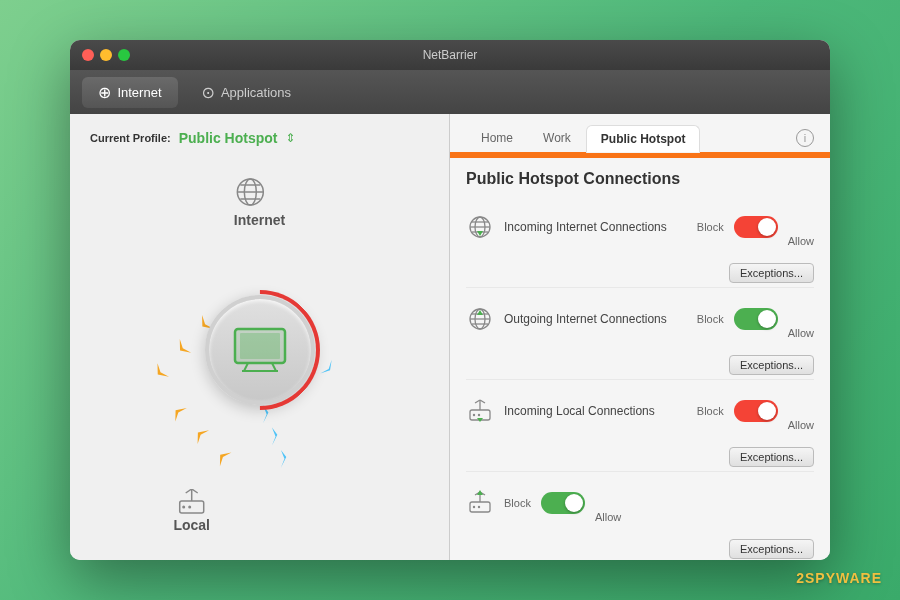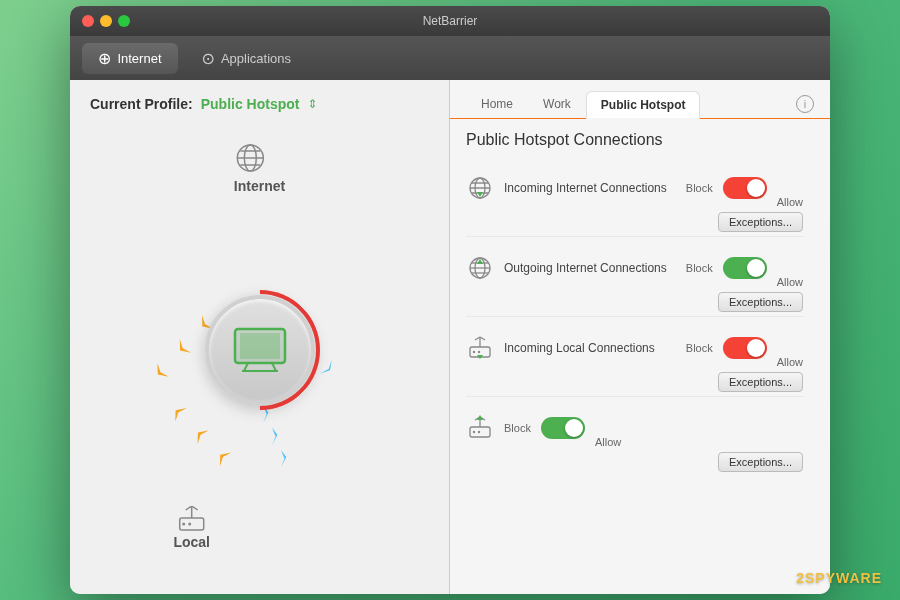--- a/index.html
+++ b/index.html
@@ -8,21 +8,21 @@
       height: 600px;
       background: linear-gradient(135deg, #7ecf8e 0%, #4db87a 50%, #3aaa6a 100%);
       display: flex;
       align-items: center;
       justify-content: center;
       font-family: -apple-system, BlinkMacSystemFont, 'Helvetica Neue', Arial, sans-serif;
       overflow: hidden;
     }
     .window {
       width: 760px;
-      height: 588px;
+      height: 520px;
       background: #e8e8e8;
       border-radius: 10px;
       box-shadow: 0 20px 60px rgba(0,0,0,0.4);
       overflow: hidden;
       display: flex;
       flex-direction: column;
     }
     .title-bar {
       background: linear-gradient(180deg, #4a4a4a 0%, #3a3a3a 100%);
       height: 30px;
@@ -85,21 +85,21 @@
       padding: 16px 20px;
       border-right: 1px solid #ccc;
     }
     .current-profile {
       display: flex;
       align-items: center;
       gap: 8px;
       margin-bottom: 10px;
     }
     .profile-label {
-      font-size: 14px;
+      font-size: 11px;
       font-weight: 700;
       color: #333;
       text-align: right;
     }
     .profile-value {
       font-size: 14px;
       font-weight: 700;
       color: #4caf50;
     }
     .profile-arrow {
@@ -154,40 +154,40 @@
       gap: 4px;
     }
     .node-label {
       font-size: 14px;
       font-weight: 600;
       color: #555;
     }
     
     .local-node {
       position: absolute;
-      bottom: 28px;
+      bottom: 11px;
       left: 30%;
       transform: translateX(-50%);
       display: flex;
       flex-direction: column;
       align-items: center;
     }
     
     .right-panel {
       flex: 1;
       background: #f5f5f5;
       display: flex;
       flex-direction: column;
     }
     .profile-tabs {
       display: flex;
       align-items: center;
       padding: 10px 16px 0 16px;
       gap: 0;
-      border-bottom: 1px solid #f97316;
+      border-bottom: 6px solid #f97316;
       position: relative;
     }
     .profile-tab {
       padding: 6px 14px;
       font-size: 12px;
       color: #666;
       cursor: pointer;
       border-radius: 6px 6px 0 0;
       border: 1px solid transparent;
     }
@@ -208,28 +208,28 @@
       border: 1.5px solid #999;
       color: #999;
       font-size: 11px;
       display: flex;
       align-items: center;
       justify-content: center;
       cursor: pointer;
     }
     .connections-title {
       font-size: 16px;
-      font-weight: 400;
+      font-weight: 700;
       color: #333;
       padding: 12px 16px 8px 16px;
     }
     .connections-list {
       flex: 1;
       overflow-y: auto;
-      padding: 0 27px 16px 16px;
+      padding: 0 16px 16px 16px;
       display: flex;
       flex-direction: column;
       gap: 0;
     }
     .connection-item {
       padding: 10px 0 4px 0;
       border-bottom: 1px solid #e8e8e8;
     }
     .connection-item:last-child { border-bottom: none; }
     .connection-row {
@@ -282,21 +282,21 @@
       right: 2px;
     }
     .allow-label {
       font-size: 11px;
       color: #666;
       margin-top: 29px;
     }
     .exceptions-row {
       display: flex;
       justify-content: flex-end;
-      margin-top: 4px;
+      margin-top: 16px;
     }
     .exceptions-btn {
       padding: 3px 10px;
       font-size: 11px;
       background: linear-gradient(180deg, #f5f5f5 0%, #e0e0e0 100%);
       border: 1px solid #bbb;
       border-radius: 4px;
       cursor: pointer;
       color: #333;
     }

